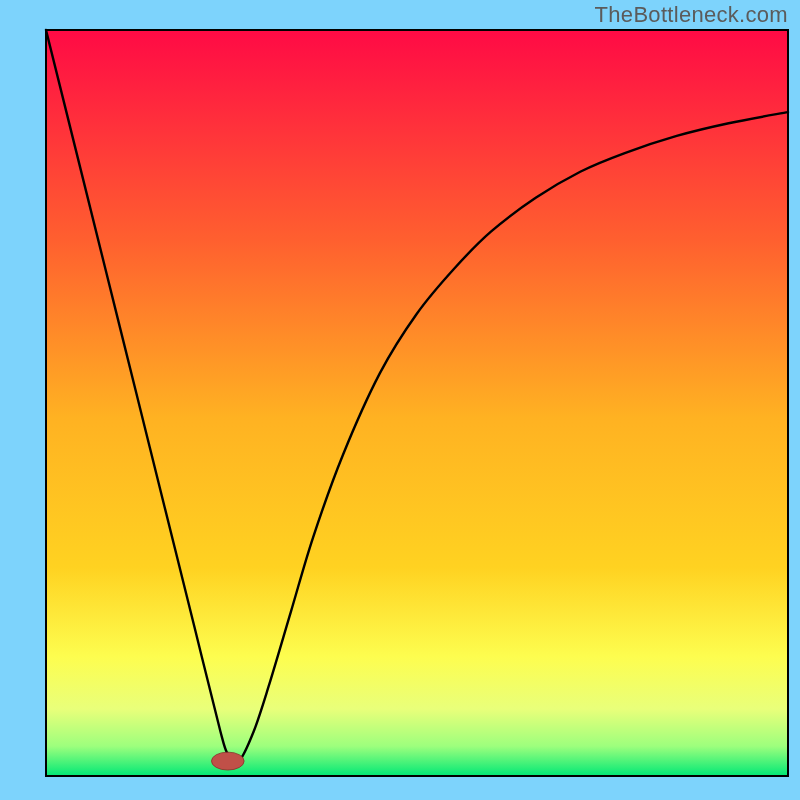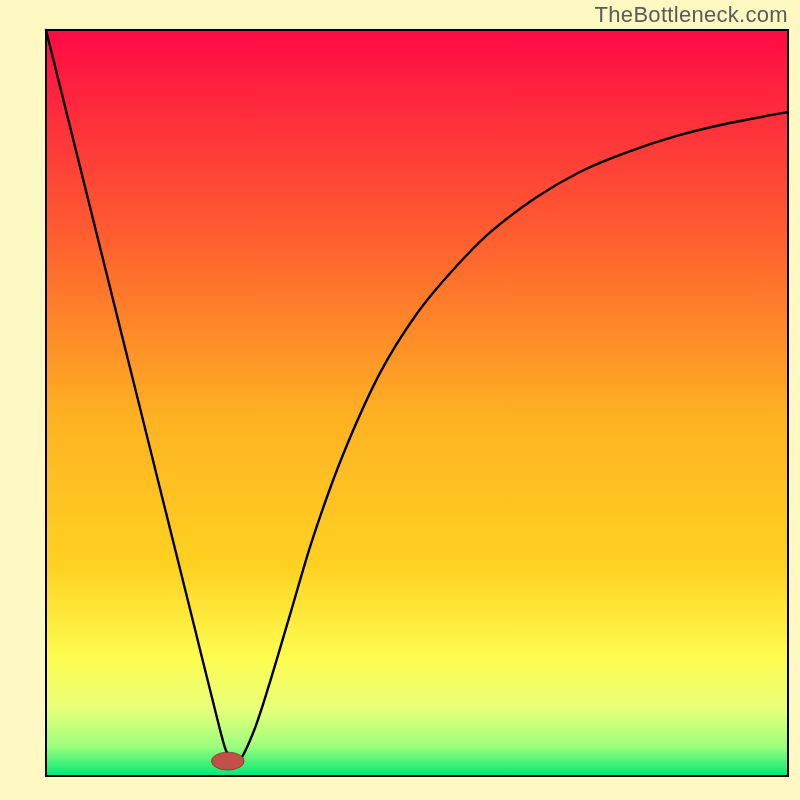--- a/index.html
+++ b/index.html
@@ -8,21 +8,21 @@
     width: 800px;
     height: 800px;
     overflow: hidden;
     background: #000;
     font-family: Arial, Helvetica, sans-serif;
   }
   .frame {
     position: relative;
     width: 800px;
     height: 800px;
-    background: #fef9c3;
+    background: #7dd3fc;
   }
   .watermark {
     position: absolute;
     top: 2px;
     right: 12px;
     color: #5b5b5b;
     font-size: 22px;
     font-weight: 500;
     letter-spacing: 0.3px;
     z-index: 10;

